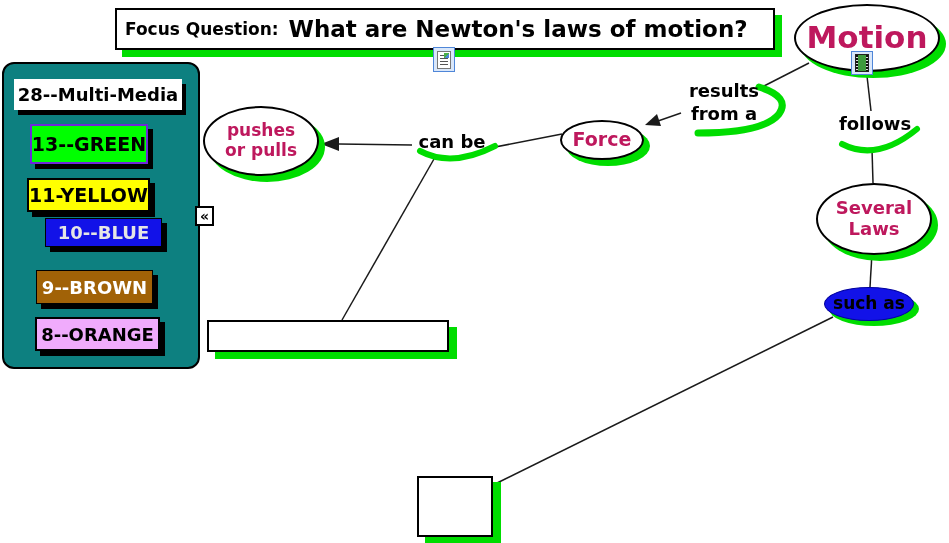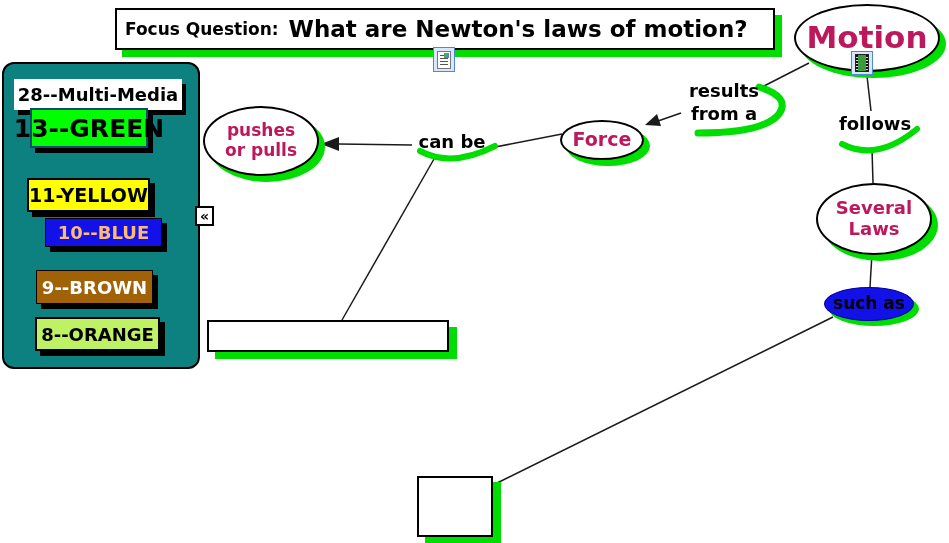--- a/index.html
+++ b/index.html
@@ -54,21 +54,21 @@
   .sidebar{
     position:absolute;left:2px;top:62px;width:194px;height:303px;
     background:#0d8080;border:2px solid #000;border-radius:12px;z-index:3;
   }
   .legend-box{
     position:absolute;display:flex;align-items:center;justify-content:center;
     font-weight:bold;z-index:4;white-space:nowrap;
   }
   .legend-title{left:14px;top:79px;width:168px;height:31px;background:#fff;color:#000;
     box-shadow:4px 5px 0 #000;font-size:18px;}
-  .legend-green {left:30px;top:108px;width:114px;height:36px;border:2px solid #0c4a6e;box-shadow:5px 5px 0 #000;font-size:25px;}
+  .legend-green {left:30px;top:124px;width:114px;height:36px;border:2px solid #6d28d9;box-shadow:5px 5px 0 #000;font-size:19px;}
   .legend-yellow{left:27px;top:178px;width:119px;height:30px;border:2px solid #000;box-shadow:5px 5px 0 #000;font-size:19px;}
   .legend-blue  {left:45px;top:218px;width:115px;height:27px;border:1px solid #000;box-shadow:5px 5px 0 #000;font-size:18px;}
   .legend-brown {left:36px;top:270px;width:115px;height:32px;border:1px solid #000;box-shadow:5px 5px 0 #000;font-size:18px;}
   .legend-orange{left:35px;top:317px;width:121px;height:30px;border:2px solid #000;box-shadow:5px 5px 0 #000;font-size:18px;}
 
   .collapse-btn{
     position:absolute;left:195px;top:206px;width:15px;height:16px;background:#fff;
     border:2px solid #000;z-index:5;display:flex;align-items:center;justify-content:center;
     font-size:14px;font-weight:bold;color:#000;line-height:1;cursor:pointer;
   }
@@ -156,19 +156,19 @@
 from a</div>
   <div class="link-label follows">follows</div>
 
   <div class="rect-node mid-rect"></div>
   <div class="rect-node bottom-rect"></div>
 
   <div class="sidebar"></div>
   <div class="legend-box legend-title">28--Multi-Media</div>
   <div class="legend-box legend-green" style="background-color: rgb(0, 255, 0); color: rgb(0, 0, 0);">13--GREEN</div>
   <div class="legend-box legend-yellow" style="background-color: rgb(255, 255, 0); color: rgb(0, 0, 0);">11-YELLOW</div>
-  <div class="legend-box legend-blue" style="background-color: rgb(18, 18, 232); color: #fdba74;">10--BLUE</div>
+  <div class="legend-box legend-blue" style="background-color: rgb(18, 18, 232); color: #e5e5e5;">10--BLUE</div>
   <div class="legend-box legend-brown" style="background-color: #a16207; color: rgb(255, 255, 255);">9--BROWN</div>
-  <div class="legend-box legend-orange" style="background-color: #bef264; color: rgb(0, 0, 0);">8--ORANGE</div>
+  <div class="legend-box legend-orange" style="background-color: #f0abfc; color: rgb(0, 0, 0);">8--ORANGE</div>
 
   <div class="collapse-btn">«</div>
 
 </div>
 
 </body></html>

